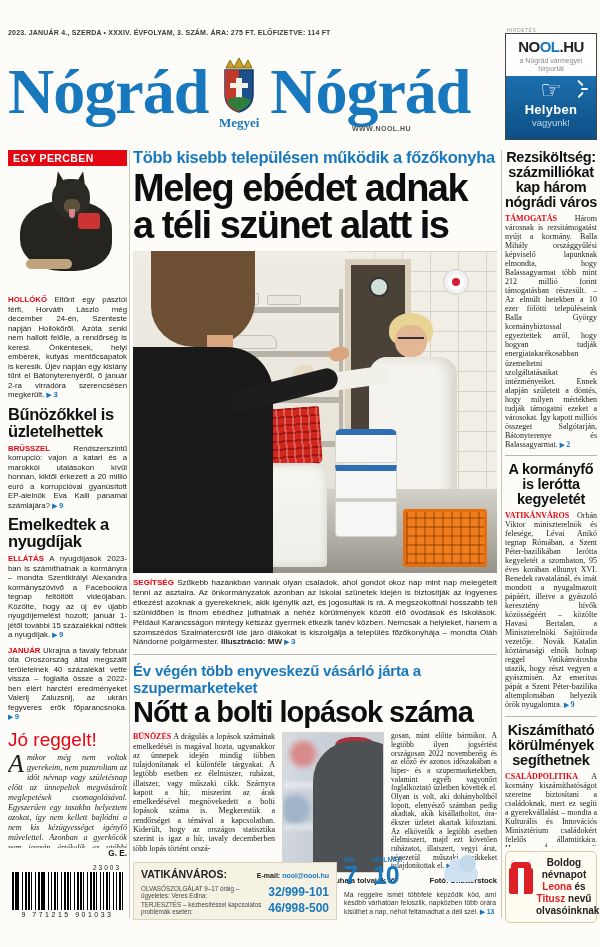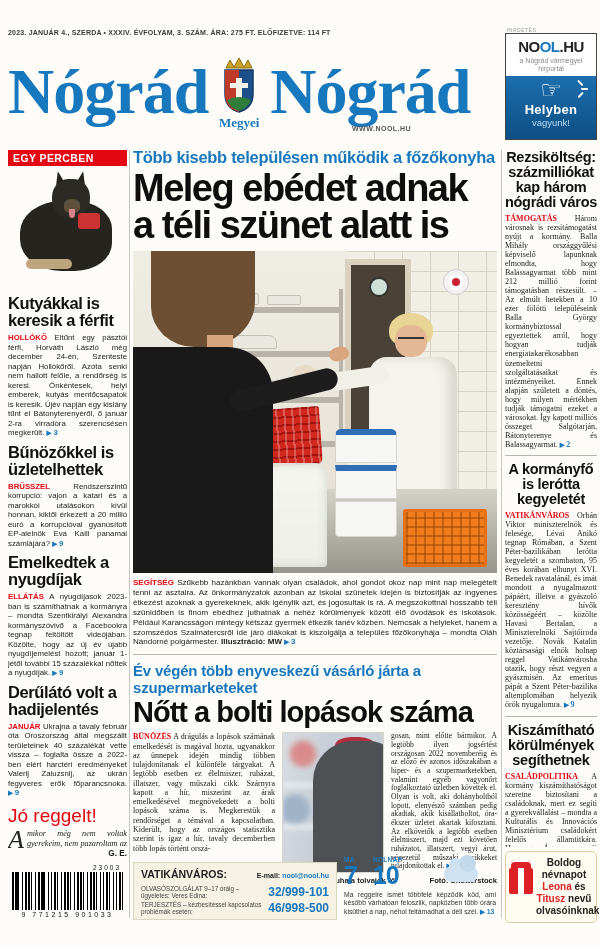--- a/index.html
+++ b/index.html
@@ -241,36 +241,34 @@
       <div class="dog-ear e1"></div>
         <div class="dog-ear e2"></div>
       <div class="dog-head"></div>
       <div class="dog-snout"></div>
       <div class="dog-tongue"></div>
       <div class="dog-vest"></div>
       <div class="dog-paw"></div>
     </div>
 
     <div class="brief">
-      <div class="brief-h">Kutyákkal is keresik a férfit</div>
       <div class="brief-b"><span class="lead">HOLLÓKŐ</span> <span>Eltűnt egy pásztói férfi, Horváth László még december 24-én, Szenteste napján Hollókőről. Azóta senki nem hallott felőle, a rendőrség is keresi. Önkéntesek, helyi emberek, kutyás mentőcsapatok is keresik. Újév napján egy kislány tűnt el Bátonyterenyéről, ő január 2-ra virradóra szerencsésen megkerült.</span> <span class="pref">3</span></div>
     </div>
 
     <div class="brief">
       <div class="brief-h">Bűnözőkkel is üzletelhettek</div>
       <div class="brief-b"><span class="lead">BRÜSSZEL</span> <span>Rendszerszintű korrupció: vajon a katari és a marokkói utalásokon kívül honnan, kiktől érkezett a 20 millió euró a korrupcióval gyanúsított EP-alelnök Eva Kaili panamai számlájára?</span> <span class="pref">9</span></div>
     </div>
 
     <div class="brief">
       <div class="brief-h">Emelkedtek a nyugdíjak</div>
       <div class="brief-b"><span class="lead">ELLÁTÁS</span> <span>A nyugdíjasok 2023-ban is számíthatnak a kormányra – mondta Szentkirályi Alexandra kormányszóvivő a Facebookra tegnap feltöltött videójában. Közölte, hogy az új év újabb nyugdíjemelést hozott; január 1-jétől további 15 százalékkal nőttek a nyugdíjak.</span> <span class="pref">9</span></div>
     </div>
 
     <div class="brief">
-      <div class="brief-h">Derűlátó volt a hadijelentés</div>
       <div class="brief-b"><span class="lead">JANUÁR</span> <span>Ukrajna a tavaly február óta Oroszország által megszállt területeinek 40 százalékát vette vissza – foglalta össze a 2022-ben elért harctéri eredményeket Valerij Zaluzsnij, az ukrán fegyveres erők főparancsnoka.</span> <span class="pref">9</span></div>
     </div>
 
     <div class="morning">
       <div class="morning-title">Jó reggelt!</div>
       <div class="morning-body"><span class="dropcap">A</span><span>mikor még nem voltak gyerekeim, nem pazaroltam az időt névnap vagy születésnap előtt az ünnepeltek megvásárolt meglepetések csomagolásával. Egyszerűen egy tasakba helyeztem azokat, így nem kellett bajlódni a nem kis kézügyességet igénylő művelettel. Azonban a gyerkőcök nem igazán értékelik ez utóbbi eljárást, hiszen szeretik kicsomagolni a nekik szánt meglepetéseket. Az utóbbi években már nem sajnálom azzal tölteni az időt egy-egy ünnep előtt, hogy színes „ruhába” öltöztessem az ajándékokat. A kisfiam névnapját megelőzően is hosszú percekig csomagoltam gondosan az ajándékot, amiről aztán egyetlen szempillantás alatt került le a szép, színes papír…</span></div>
       <div class="morning-sign">G. E.</div>
     </div>
 
     <div class="barcode-wrap">

